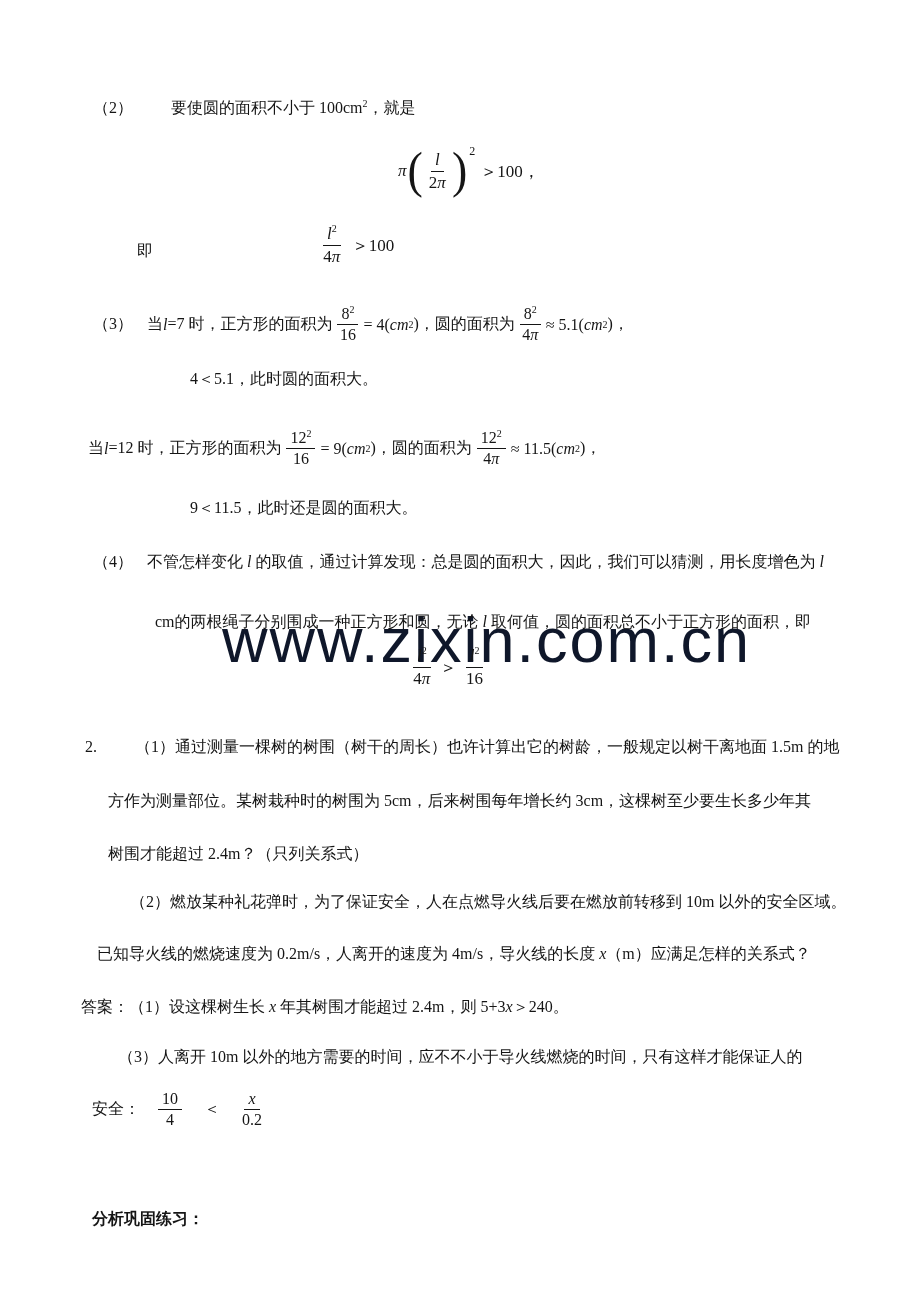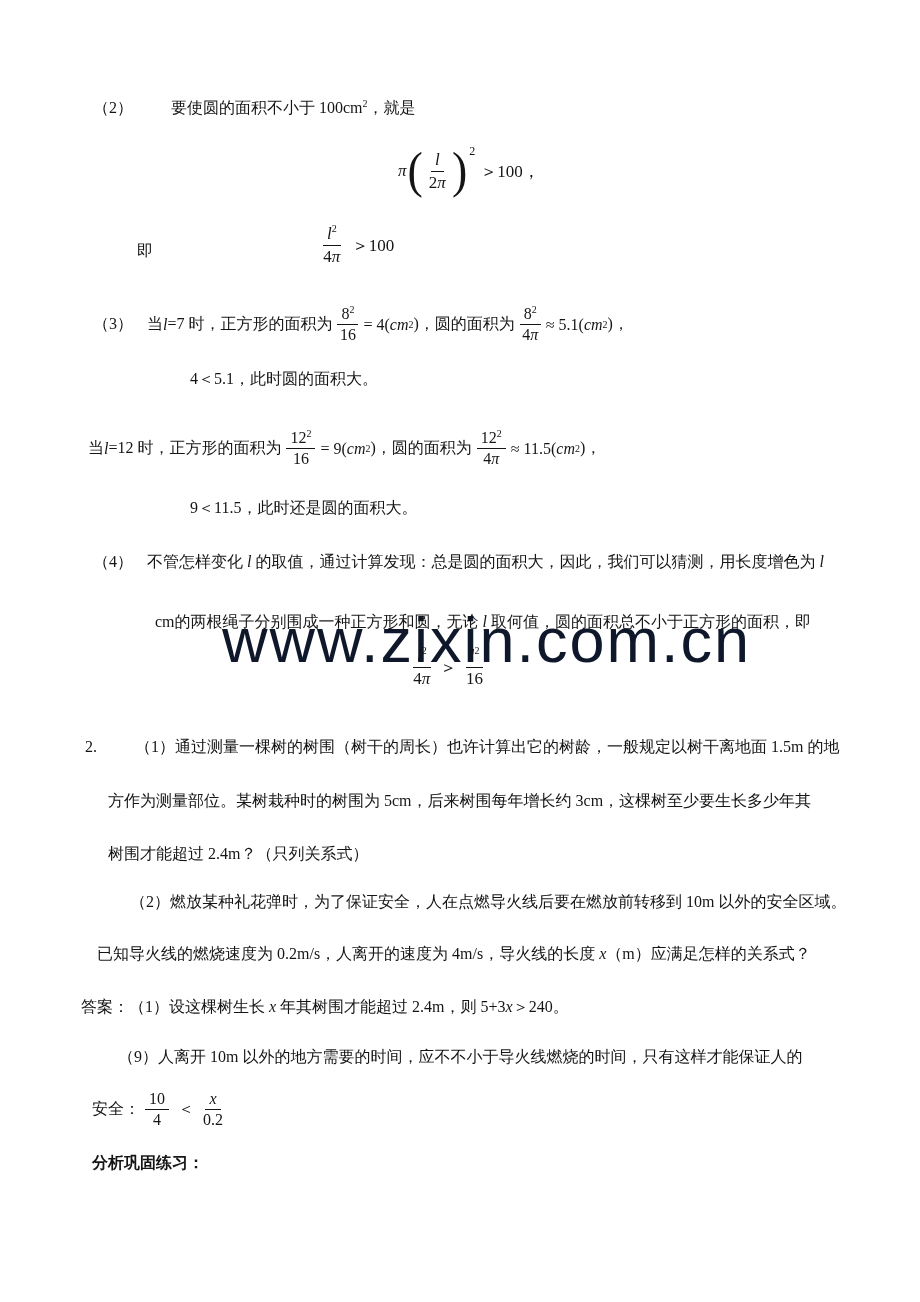--- a/index.html
+++ b/index.html
@@ -193,33 +193,33 @@
     <span>（2）燃放某种礼花弹时，为了保证安全，人在点燃导火线后要在燃放前转移到 10m 以外的安全区域。</span>
   </div>
   <div class="t" style="left:97px; top:943px;">
     <span>已知导火线的燃烧速度为 0.2m/s，人离开的速度为 4m/s，导火线的长度 </span><span class="it">x</span><span>（m）应满足怎样的关系式？</span>
   </div>
 
   <div class="t" style="left:81px; top:996px;">
     <span>答案：（1）设这棵树生长 </span><span class="it">x</span><span> 年其树围才能超过 2.4m，则 5+3</span><span class="it">x</span><span>＞240。</span>
   </div>
   <div class="t" style="left:118px; top:1046px;">
-    <span>（9）人离开 10m 以外的地方需要的时间，应不不小于导火线燃烧的时间，只有这样才能保证人的</span>
-  </div>
-
-  <div class="m" style="left:92px; top:1090px;">
+    <span>（3）人离开 10m 以外的地方需要的时间，应不不小于导火线燃烧的时间，只有这样才能保证人的</span>
+  </div>
+
+  <div class="m" style="left:92px; top:1090px;gap:13px;">
     <span>安全：</span>
       <span class="frac">
         <span class="num">10</span>
         <span class="den">4</span>
       </span>
       <span class="rel">＜</span>
       <span class="frac">
         <span class="num it">x</span>
         <span class="den">0.2</span>
       </span>
   </div>
 
-  <div class="t bold" style="left:92px; top:1152px;">
+  <div class="t bold" style="left:92px; top:1208px;">
     <span>分析巩固练习：</span>
   </div>
 
 </div>
 
 </body></html>

